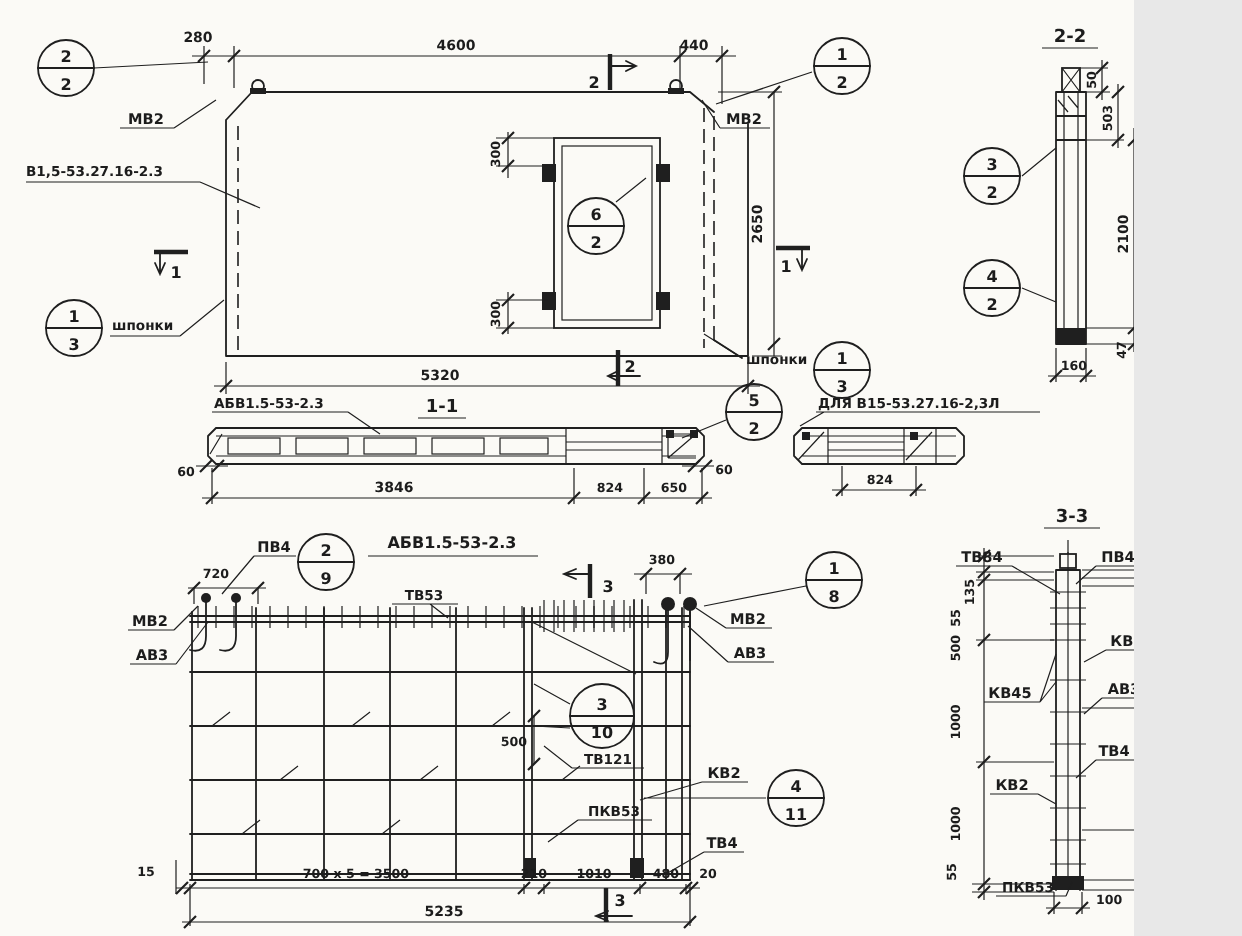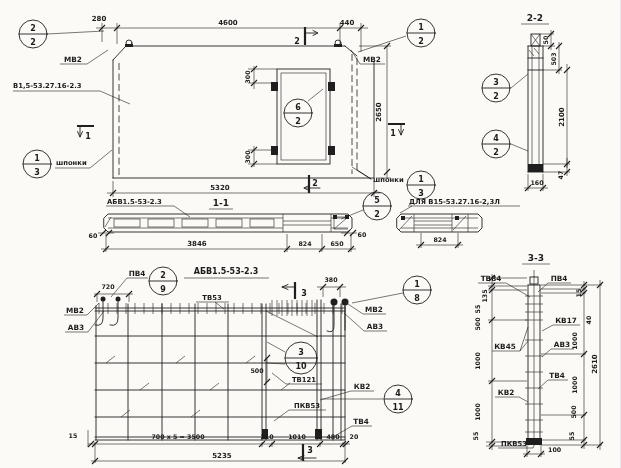--- a/index.html
+++ b/index.html
@@ -1,16 +1,16 @@
 <!DOCTYPE html>
 <html><head>
 <meta charset="utf-8">
 <style>
   html,body{margin:0;padding:0;background:#e8e8e8;}
-  .page{width:620px;height:468px;background:#fbfaf6;position:relative;overflow:hidden;}
+  .page{width:567px;height:468px;background:#fbfaf6;position:relative;overflow:hidden;}
   svg{display:block;}
   text{font-family:"DejaVu Sans","Liberation Sans",sans-serif;font-weight:bold;fill:#1c1c1c;}
   .d{font-size:7px;}
   .d2{font-size:6.3px;}
   .lb{font-size:7.3px;}
   .lbs{font-size:6.8px;}
   .tt{font-size:9px;}
   .co{font-size:8px;}
   .mid{text-anchor:middle;}
   .ln{fill:none;stroke:#1f1f1f;stroke-width:.9;stroke-linecap:round;}

